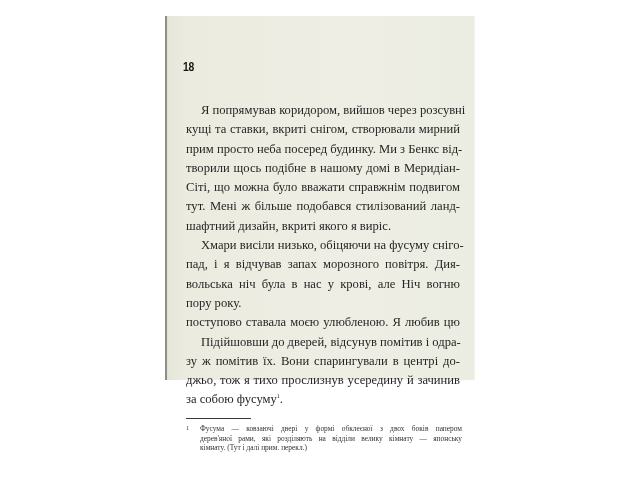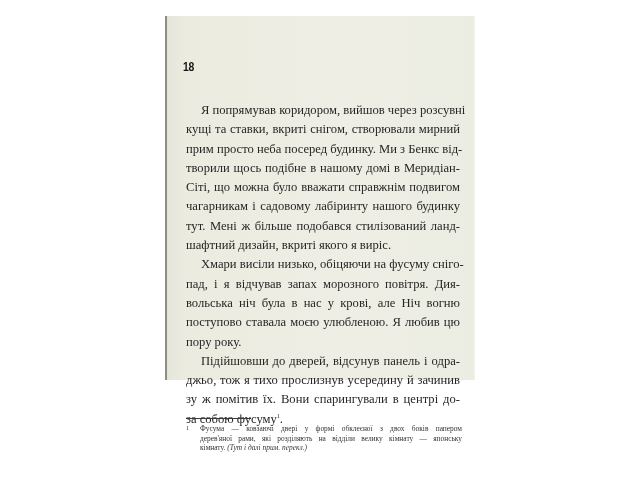--- a/index.html
+++ b/index.html
@@ -31,54 +31,53 @@
     border-top:1px solid #3a3a3a;
   }
   .footnote {
     position:absolute; left:21px; top:408px; width:276px;
     font-size:7.4px; line-height:9.6px; color:#333;
   }
   .fn-marker { position:absolute; left:0; top:0; font-size:6px; }
   .fn-body { padding-left:14px; }
   .fn-line { display:block; white-space:nowrap; text-align:justify; text-align-last:justify; }
   .fn-line.last { text-align-last:left; }
-  .italic { font-style:italic; }
+  .italic { }
   sup { font-size:6px; vertical-align:super; line-height:0; }
 </style>
 </head>
 <body>
 
 <div class="page">
   <div class="page-number">18</div>
 
   <div class="body-text">
 
     <div>
       <span class="line indent">Я попрямував коридором, вийшов через розсувні</span>
       <span class="line">кущі та ставки, вкриті снігом, створювали мирний</span>
       <span class="line">прим просто неба посеред будинку. Ми з Бенкс від-</span>
       <span class="line">творили щось подібне в нашому домі в Меридіан-</span>
       <span class="line">Сіті, що можна було вважати справжнім подвигом</span>
-      <span class="line">чагарникам і садовому лабіринту нашого будинку</span>
       <span class="line">тут. Мені ж більше подобався стилізований ланд-</span>
       <span class="line last">шафтний дизайн, вкриті якого я виріс.</span>
     </div>
 
     <div>
       <span class="line indent">Хмари висіли низько, обіцяючи на фусуму сніго-</span>
       <span class="line">пад, і я відчував запах морозного повітря. Дия-</span>
       <span class="line">вольська ніч була в нас у крові, але Ніч вогню</span>
+      <span class="line last">пору року.</span>
       <span class="line">поступово ставала моєю улюбленою. Я любив цю</span>
-      <span class="line last">пору року.</span>
     </div>
 
     <div>
-      <span class="line indent">Підійшовши до дверей, відсунув панель і одра-</span>
+      <span class="line indent">Підійшовши до дверей, відсунув помітив і одра-</span>
+      <span class="line">зу ж помітив їх. Вони спарингували в центрі до-</span>
       <span class="line">джьо, тож я тихо прослизнув усередину й зачинив</span>
-      <span class="line">зу ж помітив їх. Вони спарингували в центрі до-</span>
       <span class="line last"><span>за собою фусуму</span><sup>1</sup>.</span>
     </div>
 
   </div>
 
   <div class="footnote-rule"></div>
 
   <div class="footnote">
     <span class="fn-marker">1</span>
     <div class="fn-body">

